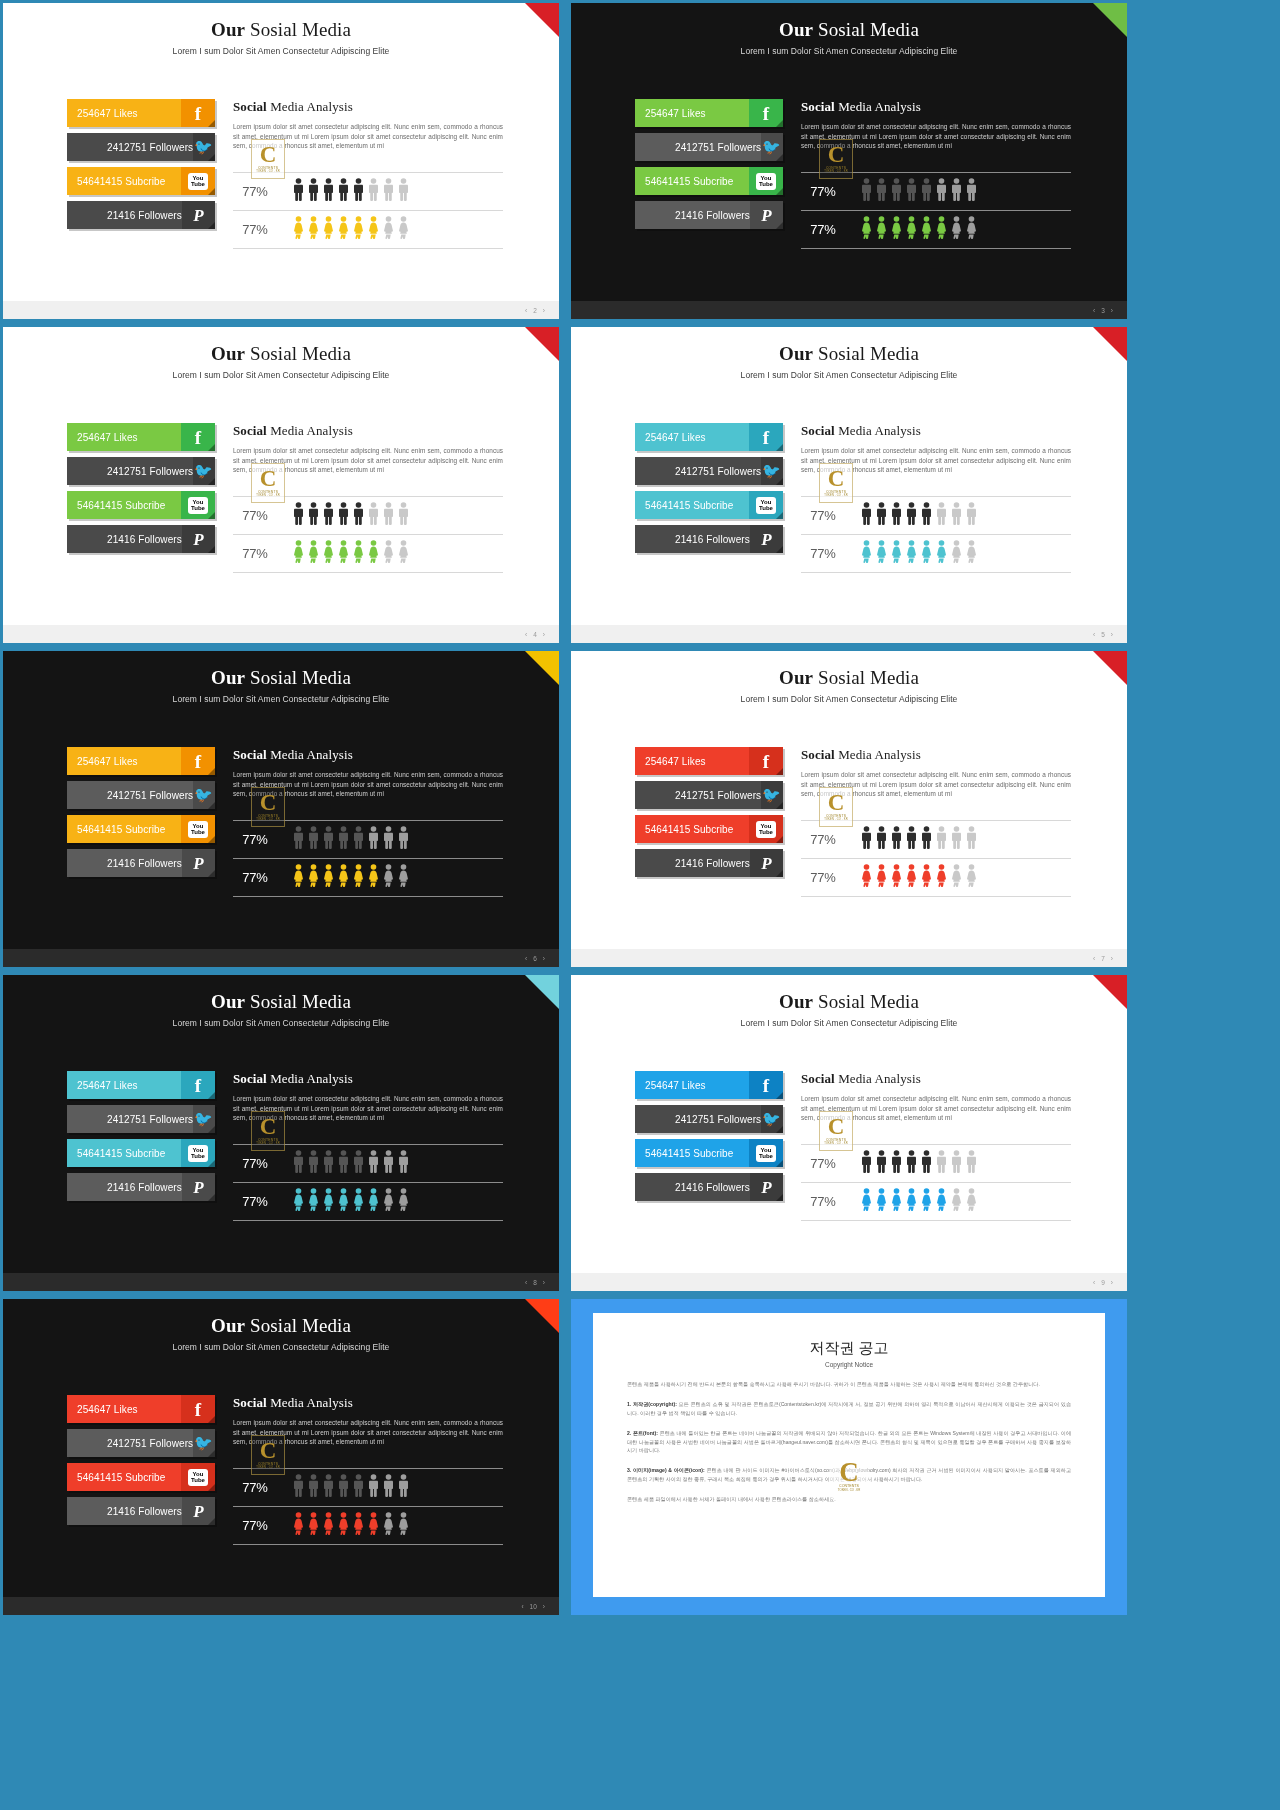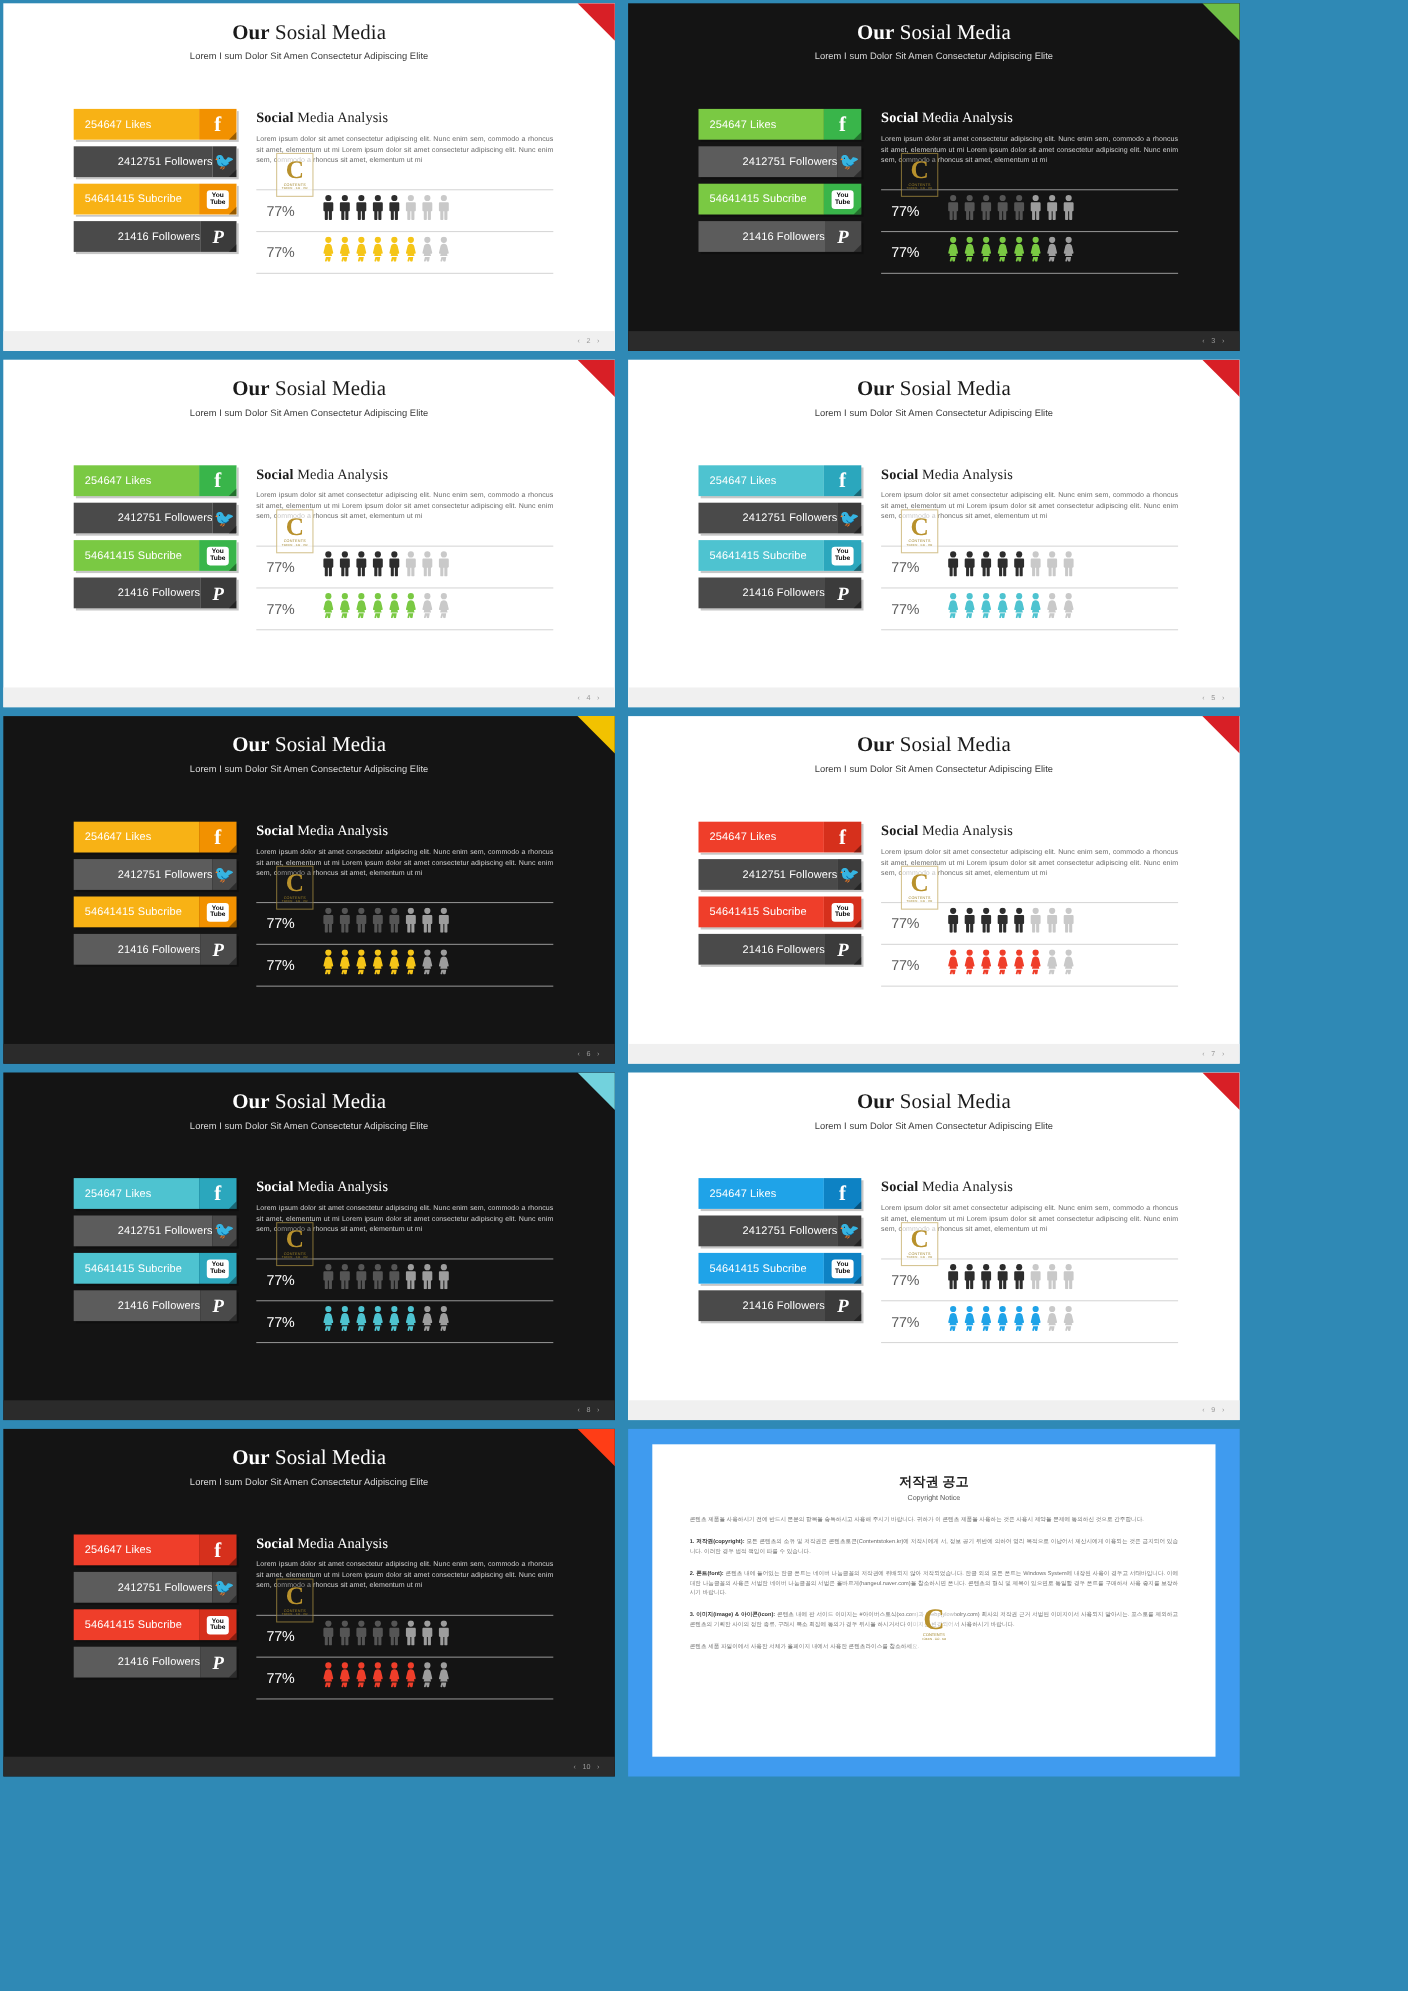--- a/index.html
+++ b/index.html
@@ -228,22 +228,22 @@
 
   
   .slide.cr { background: #3f9bef; padding: 14px 22px 18px 22px; }
   .crpage {
     width: 100%; height: 100%;
     background: #ffffff;
     padding: 26px 34px;
   }
   .crpage .ttl {
     text-align: center;
-    font-size: 12px;
-    font-weight: 700;
+    font-size: 15px;
+    font-weight: 400;
     color: #222;
   }
   .crpage .sub {
     text-align: center;
     font-size: 6.5px;
     color: #555;
     margin-top: 3px;
   }
   .crpage .para {
     margin-top: 12px;

